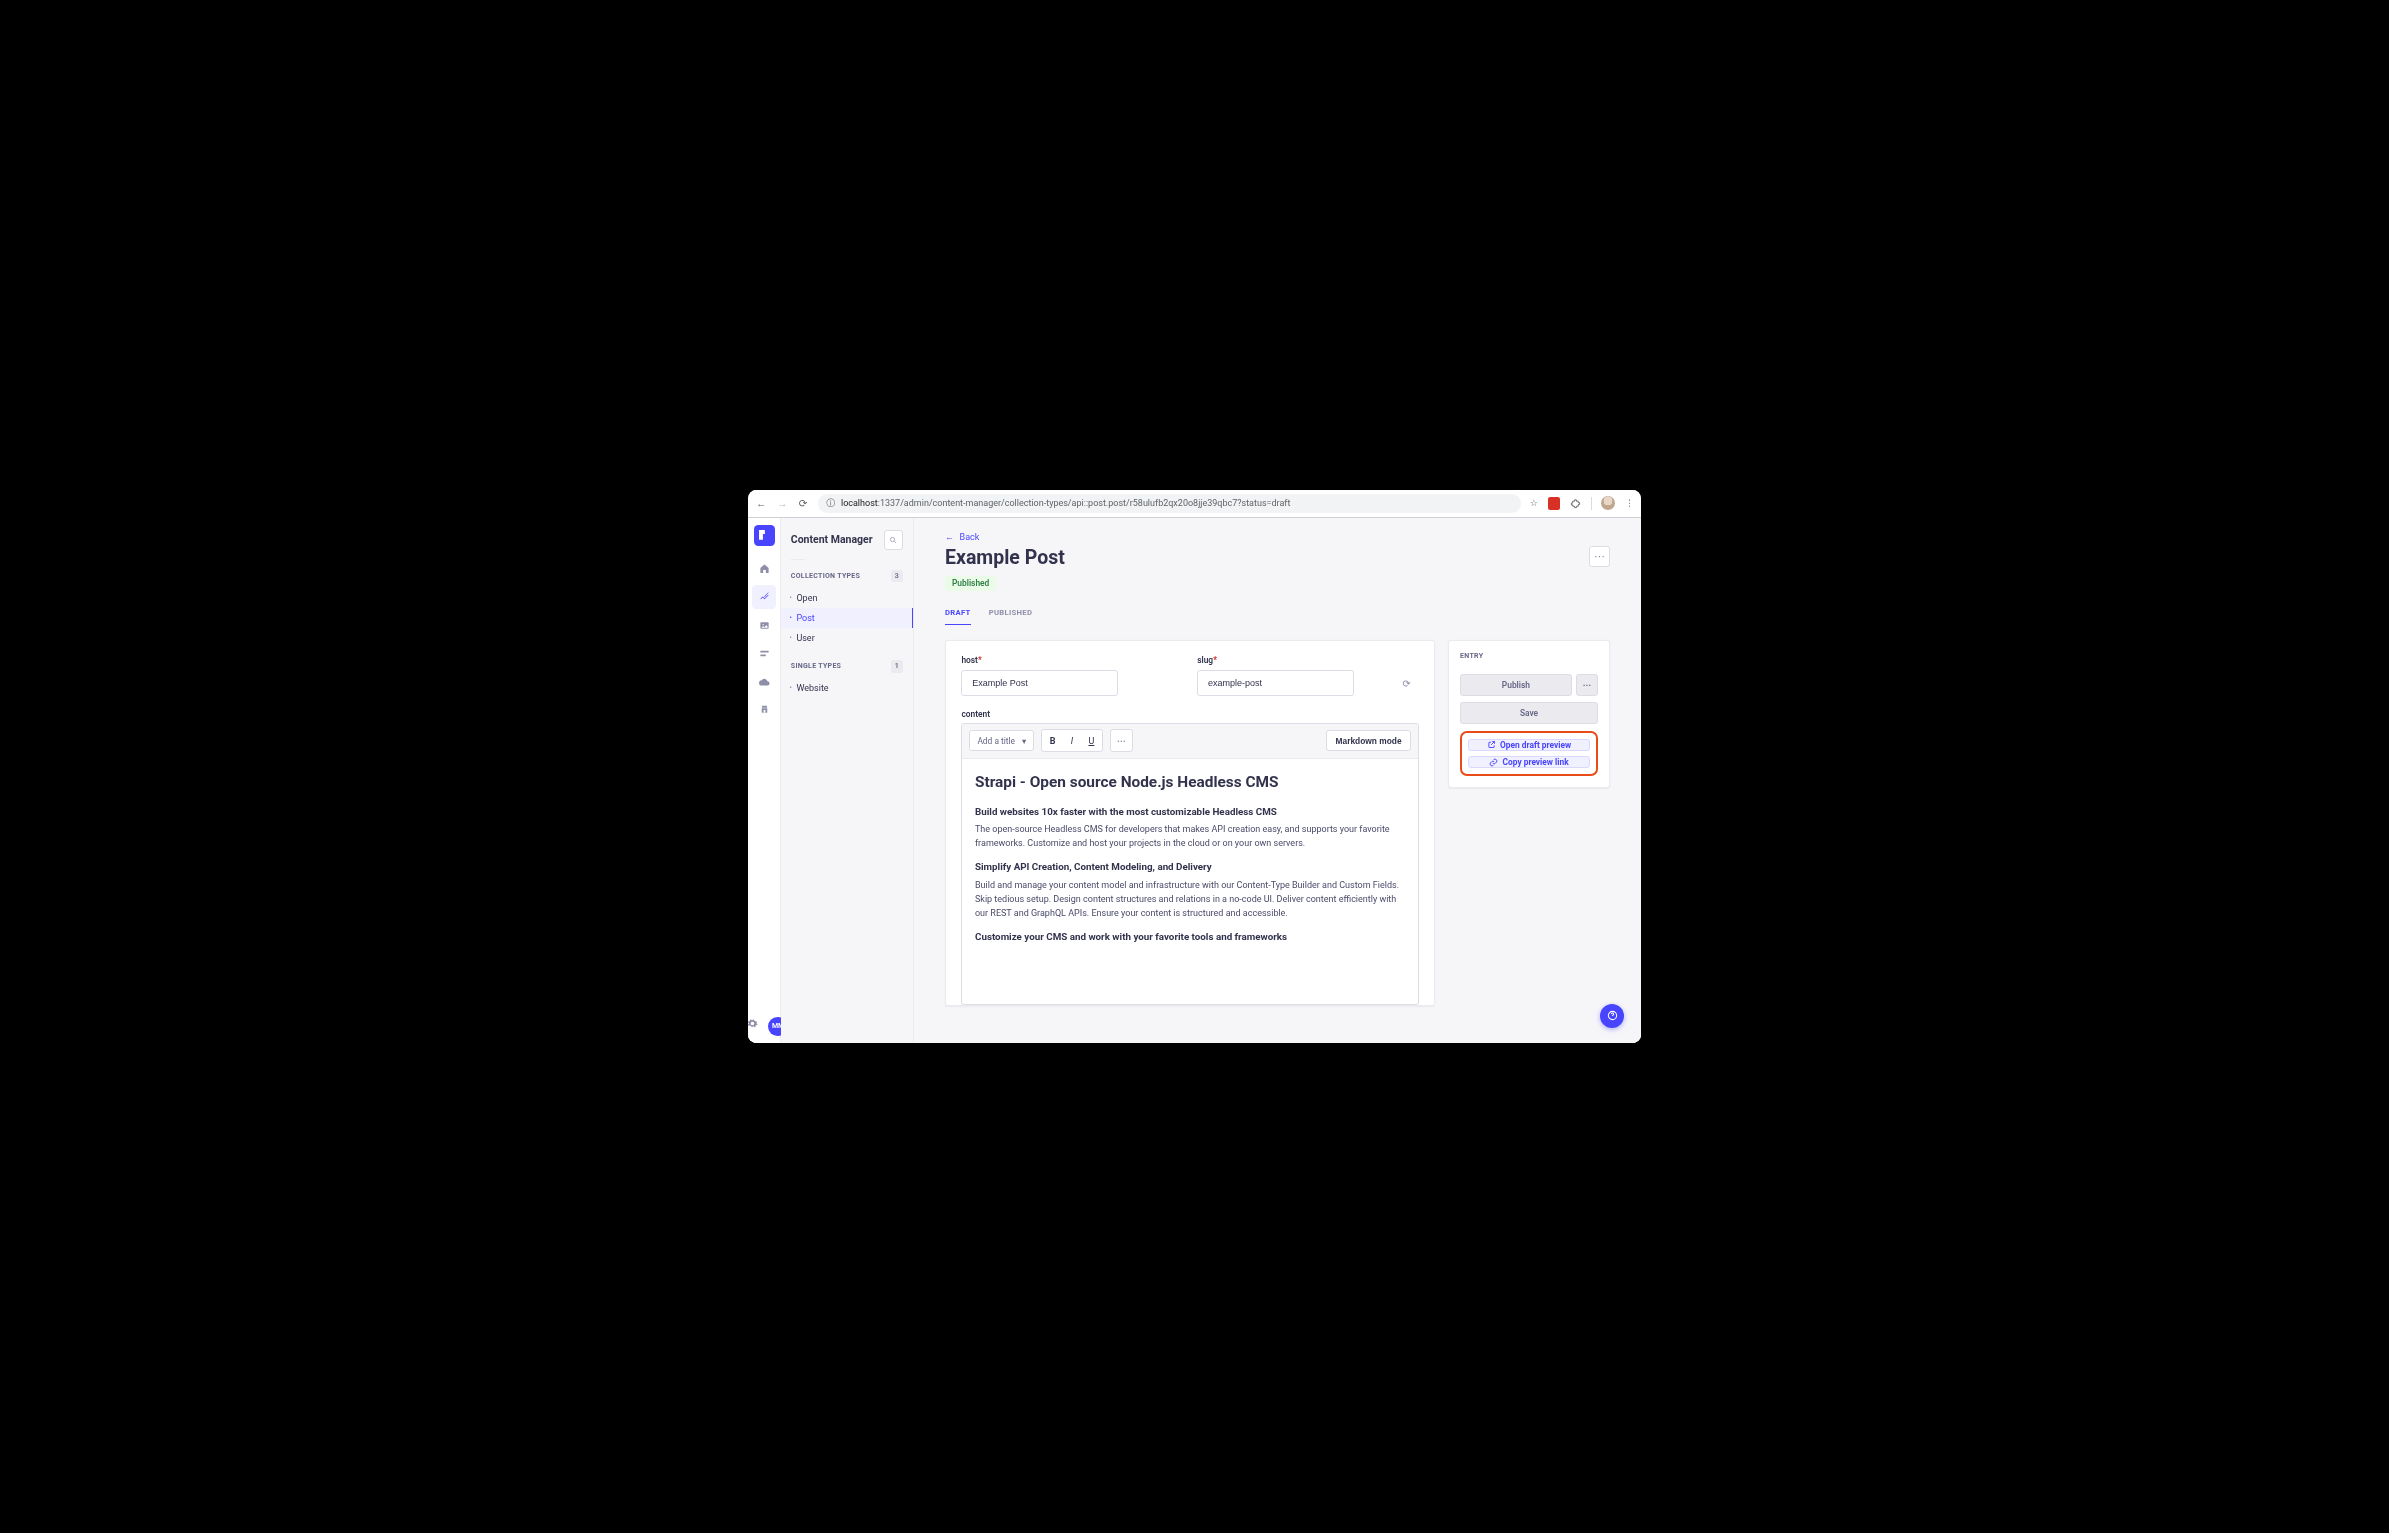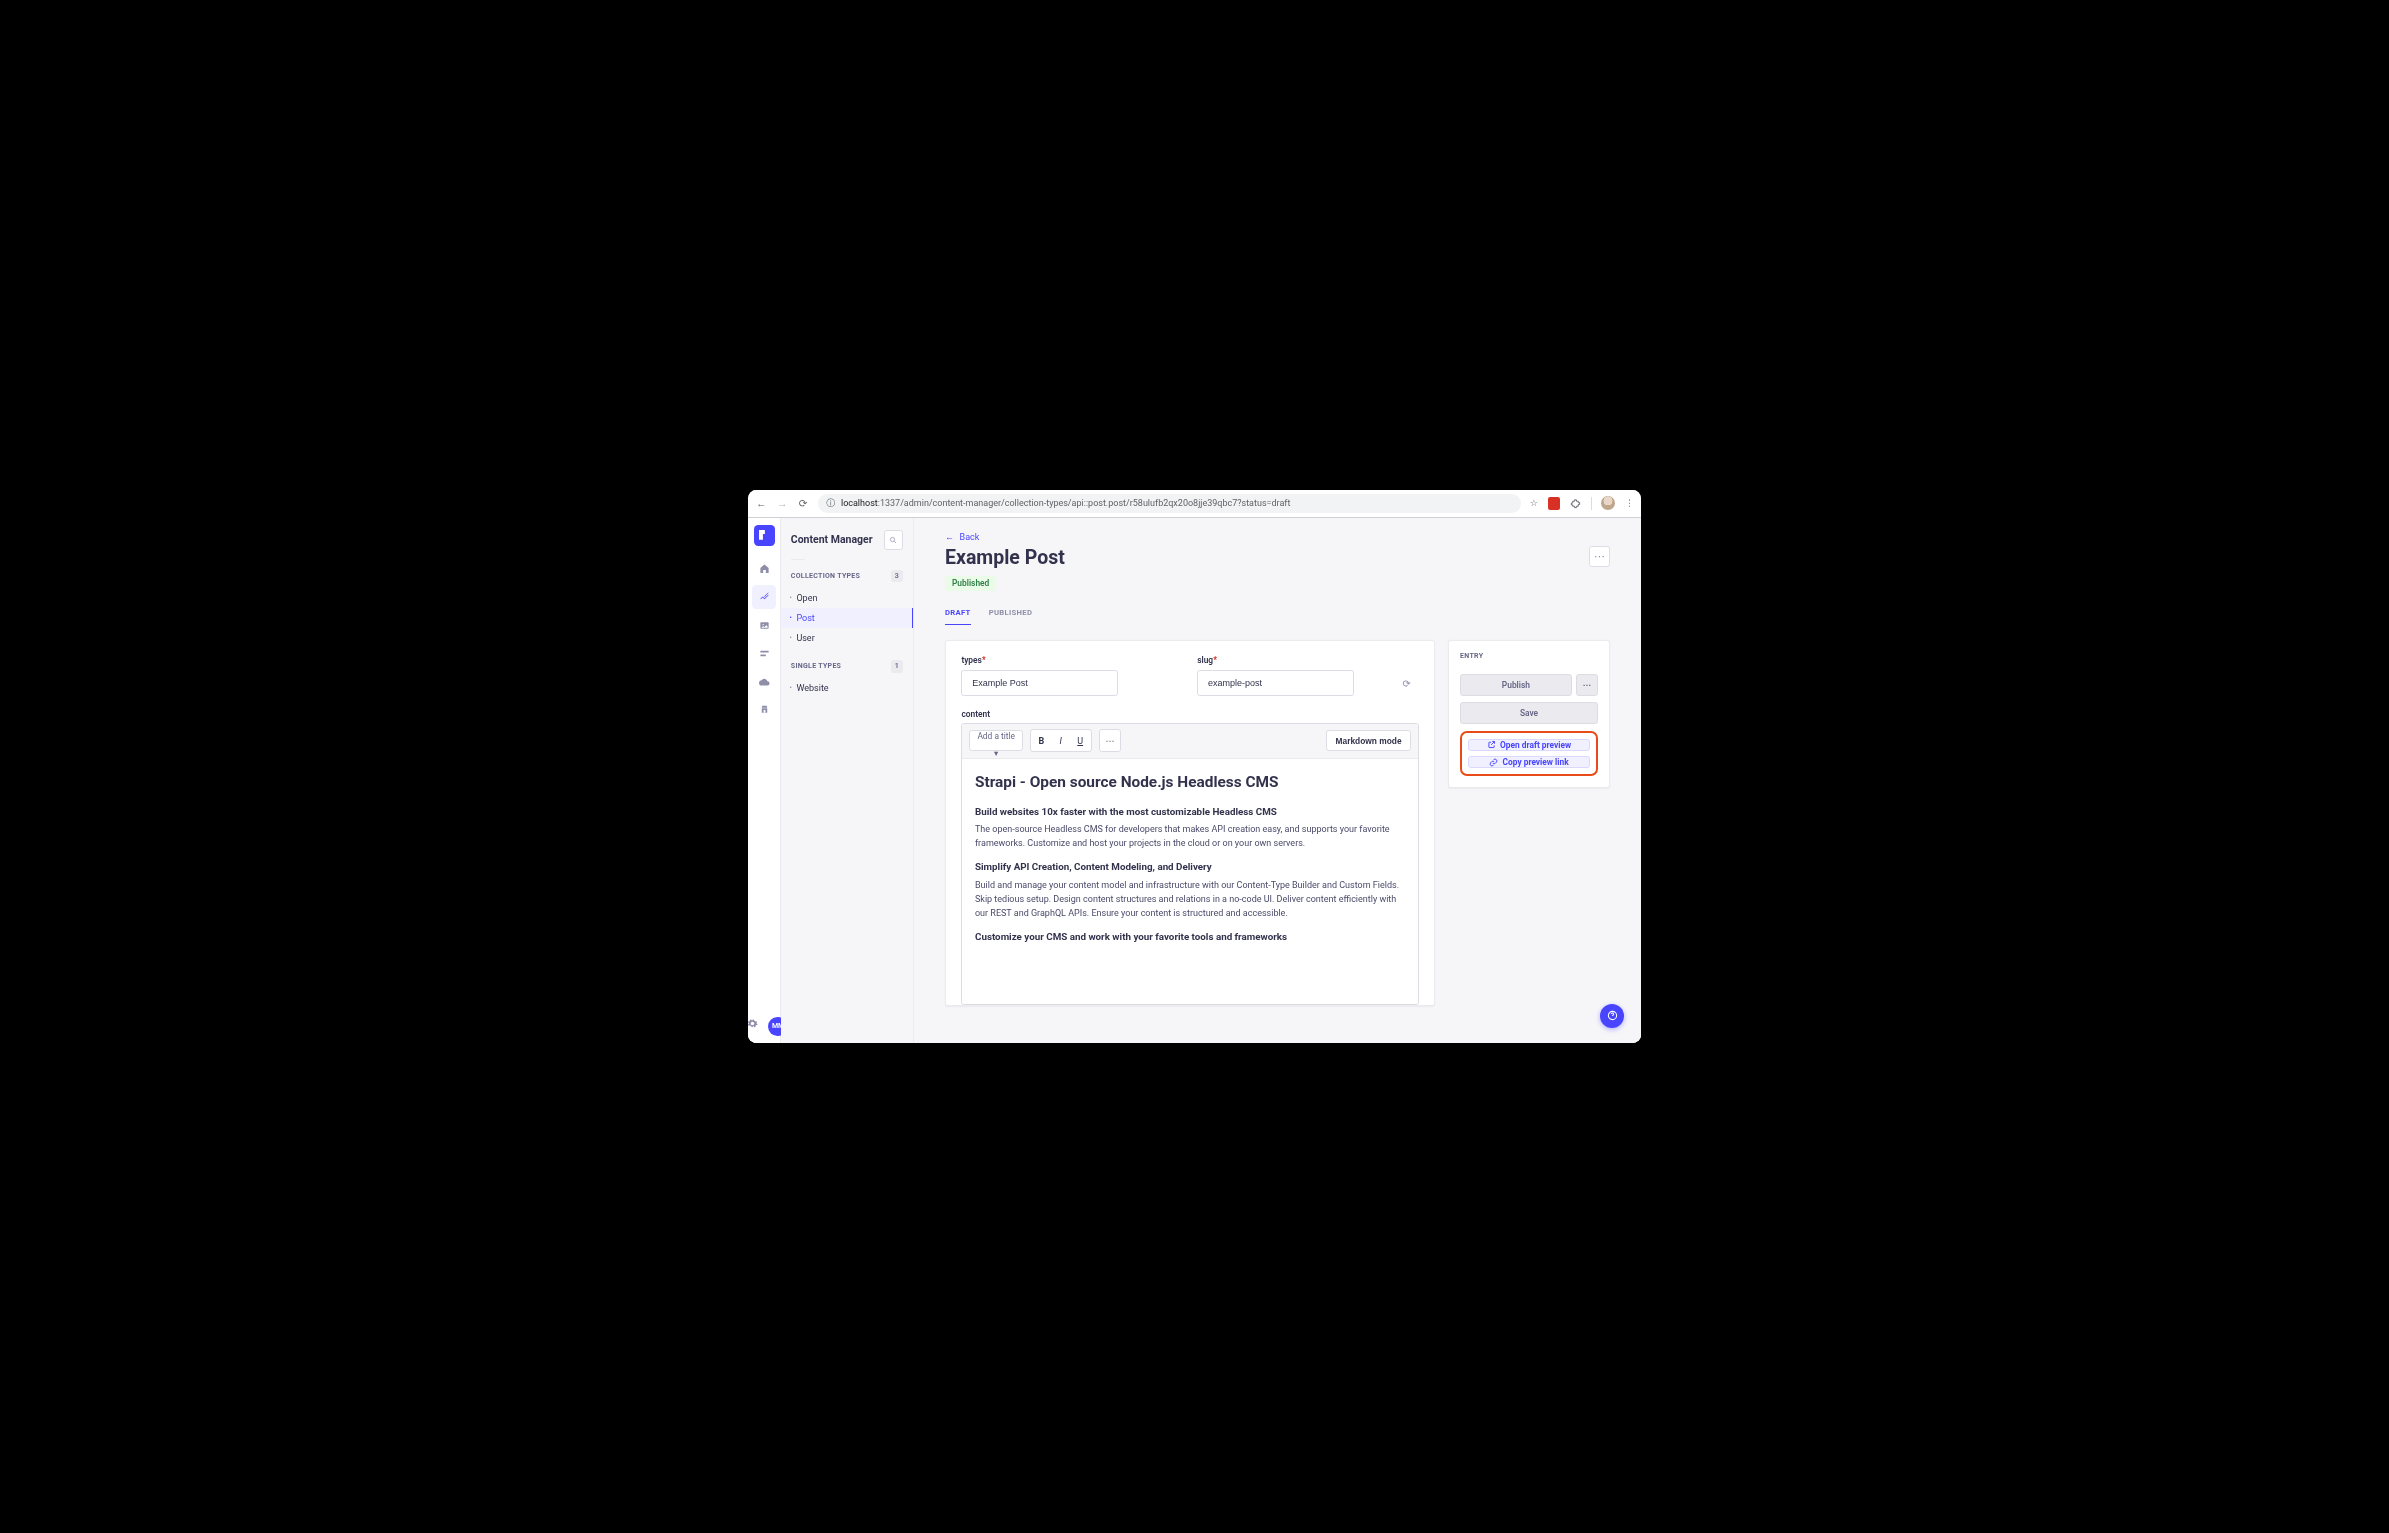--- a/index.html
+++ b/index.html
@@ -148,21 +148,21 @@
   .row2{ display:flex;gap:14px; }
   .field{ flex:1;display:flex;flex-direction:column;gap:4.2px;margin-bottom:12.6px;}
   .label{ font-size:8.4px;font-weight:600;color:#32324d; }
   .req{ color:#d02b20; }
   .input{ height:26.5px;border:0.7px solid #dcdce4;border-radius:2.8px;padding:0 28px 0 9.8px;font-size:9px;color:#32324d;background:#fff; position:relative;}
   .input-wrap{position:relative;}
   .input-icn{position:absolute;right:8.4px;top:50%;transform:translateY(-50%);color:#8e8ea9;font-size:9.8px;}
 
   .editor{ border:0.7px solid #dcdce4;border-radius:2.8px;overflow:hidden; margin-bottom:0;}
   .ed-toolbar{ background:#f6f6f9;border-bottom:0.7px solid #eaeaef;padding:5.6px 7px;display:flex;align-items:center;gap:7px;}
-  .ed-dd{ height:21px;border:0.7px solid #dcdce4;border-radius:2.8px;background:#fff;display:flex;align-items:center;padding:0 7px;gap:7px;color:#666687;font-size:8.4px;flex-direction:column;}
+  .ed-dd{ height:21px;border:0.7px solid #dcdce4;border-radius:2.8px;background:#fff;display:flex;align-items:center;padding:0 7px;gap:7px;color:#666687;font-size:8.4px;}
   .ed-group{ display:flex;align-items:center;gap:1.4px;background:#fff;border:0.7px solid #dcdce4;border-radius:2.8px;padding:1.4px;}
   .ed-btn{ width:18px;height:18px;display:flex;align-items:center;justify-content:center;color:#32324d;border-radius:2.1px;font-size:9px;}
   .ed-right{ margin-left:auto; }
   .md-btn{ height:21px;border:0.7px solid #dcdce4;background:#fff;border-radius:2.8px;padding:0 8.4px;font-size:8.4px;color:#32324d;font-weight:600;}
   .ed-body{ padding:12.6px 12.6px 56px 12.6px; min-height:209px; font-size:9.8px;color:#32324d;line-height:1.55;}
   .ed-body h2{ font-size:15.4px;font-weight:700;margin-bottom:8.4px;color:#32324d;}
   .ed-body h3{ font-size:9.8px;font-weight:700;margin:7px 0 4.2px 0;}
   .ed-body p{ margin:0 0 8.4px 0;color:#4a4a6a;font-size:9px;}
 
   
@@ -322,21 +322,21 @@
         <div class="tabs">
           <div class="tab-h active">DRAFT</div>
           <div class="tab-h">PUBLISHED</div>
         </div>
 
         <div class="cols">
 
           <div class="card form-card">
             <div class="row2">
               <div class="field">
-                <label class="label"><span>types</span><span class="req">*</span></label>
+                <label class="label"><span>host</span><span class="req">*</span></label>
                 <div class="input-wrap">
                   <input class="input" value="Example Post" style="">
                 </div>
               </div>
               <div class="field">
                 <label class="label"><span>slug</span><span class="req">*</span></label>
                 <div class="input-wrap">
                   <input class="input" value="example-post" style="">
                   <span class="input-icn">⟳</span>
                 </div>

